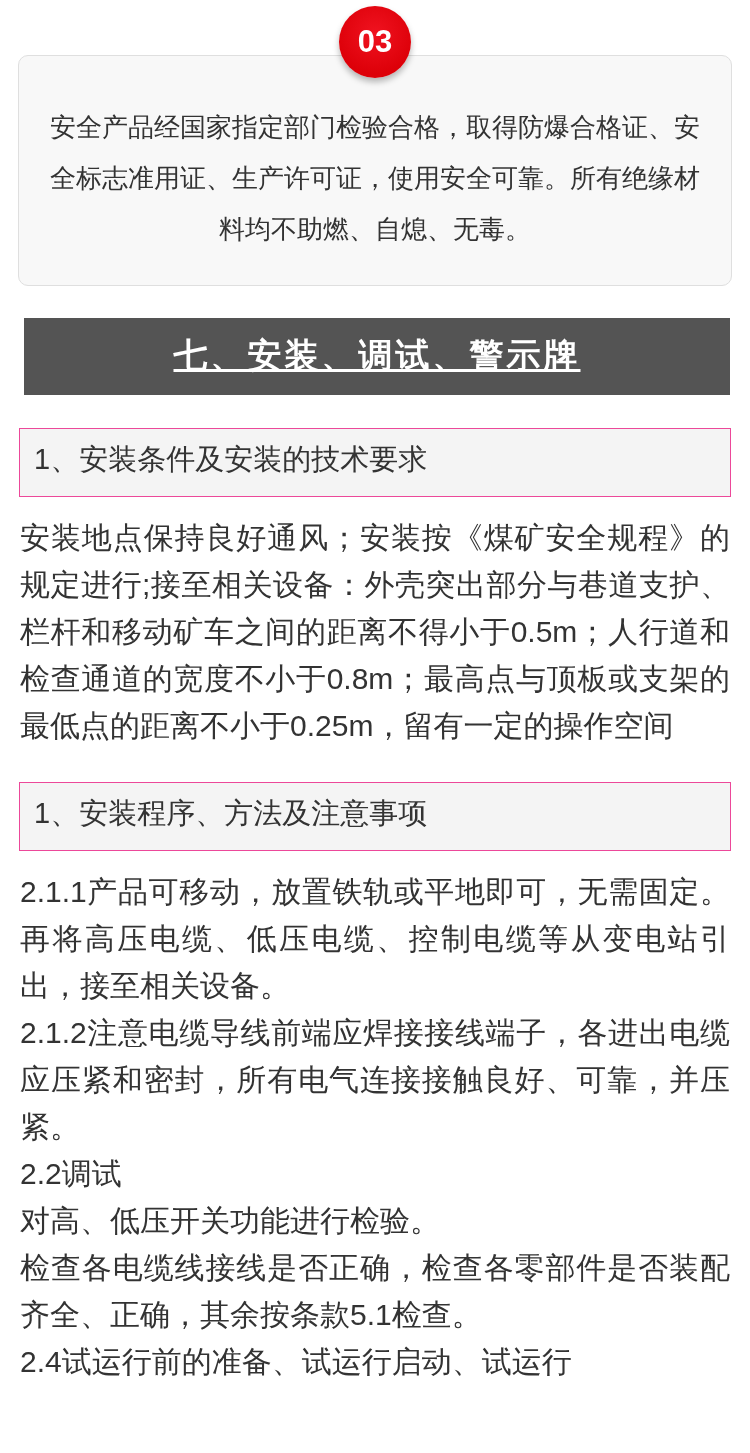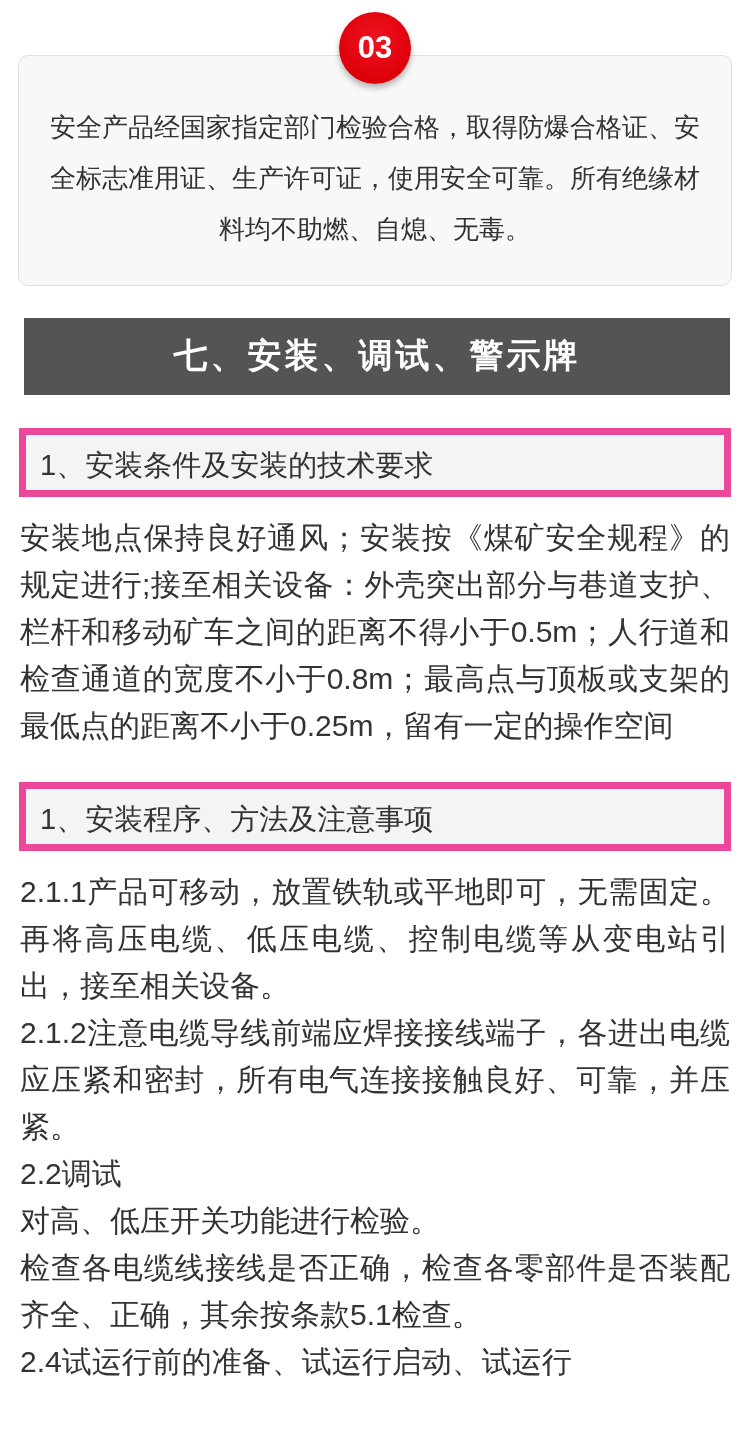--- a/index.html
+++ b/index.html
@@ -11,21 +11,21 @@
     font-family: "Liberation Sans", "DejaVu Sans", sans-serif;
     color: #333333;
     overflow: hidden;
   }
   .page { width: 750px; position: relative; }
 
   
   .intro { position: relative; padding-top: 55px; }
   .badge {
     position: absolute;
-    top: 12px;
+    top: 6px;
     left: 50%;
     transform: translateX(-50%);
     width: 72px;
     height: 72px;
     border-radius: 50%;
     background: radial-gradient(circle at 50% 38%, #f01320, #dd0009 70%);
     box-shadow: 0 4px 6px rgba(0,0,0,0.28);
     color: #ffffff;
     font-size: 31px;
     font-weight: bold;
@@ -53,30 +53,31 @@
   
   .title-bar {
     margin: 32px 20px 0 24px;
     background: #545454;
     color: #ffffff;
     text-align: center;
     font-size: 34px;
     font-weight: bold;
     letter-spacing: 3px;
     padding: 15px 0 16px 0;
+    text-decoration: underline;
   }
 
   
   .section-heading {
     margin: 33px 19px 17px 19px;
     background: #f4f4f4;
-    border: 7px solid #ec4899;
+    border: 1px solid #ec4899;
     font-size: 29px;
     color: #333333;
-    padding: 11px 14px 4px 14px;
+    padding: 11px 14px 16px 14px;
   }
 
   
   .section-body { margin: 16px 20px 0 20px; }
   .section-body p {
     margin: 0;
     font-size: 30px;
     line-height: 47px;
     color: #333333;
     text-align: justify;

